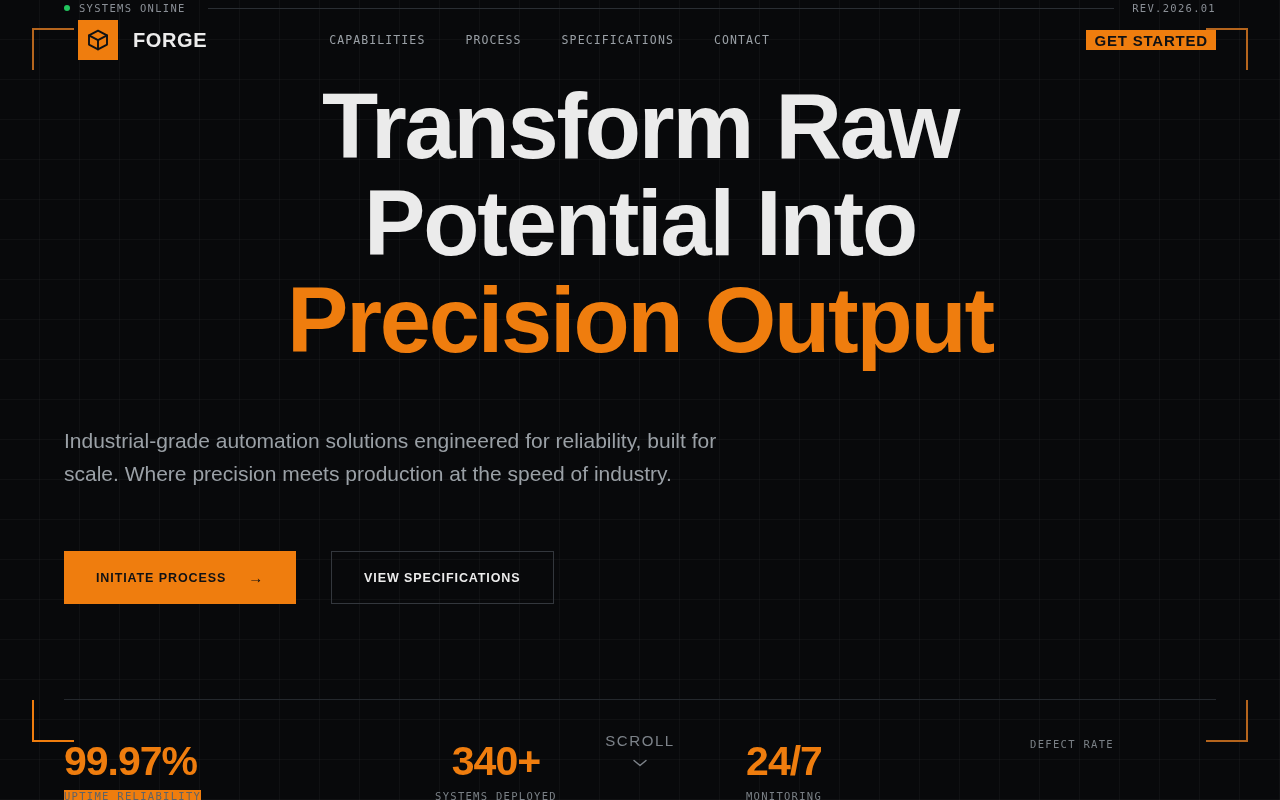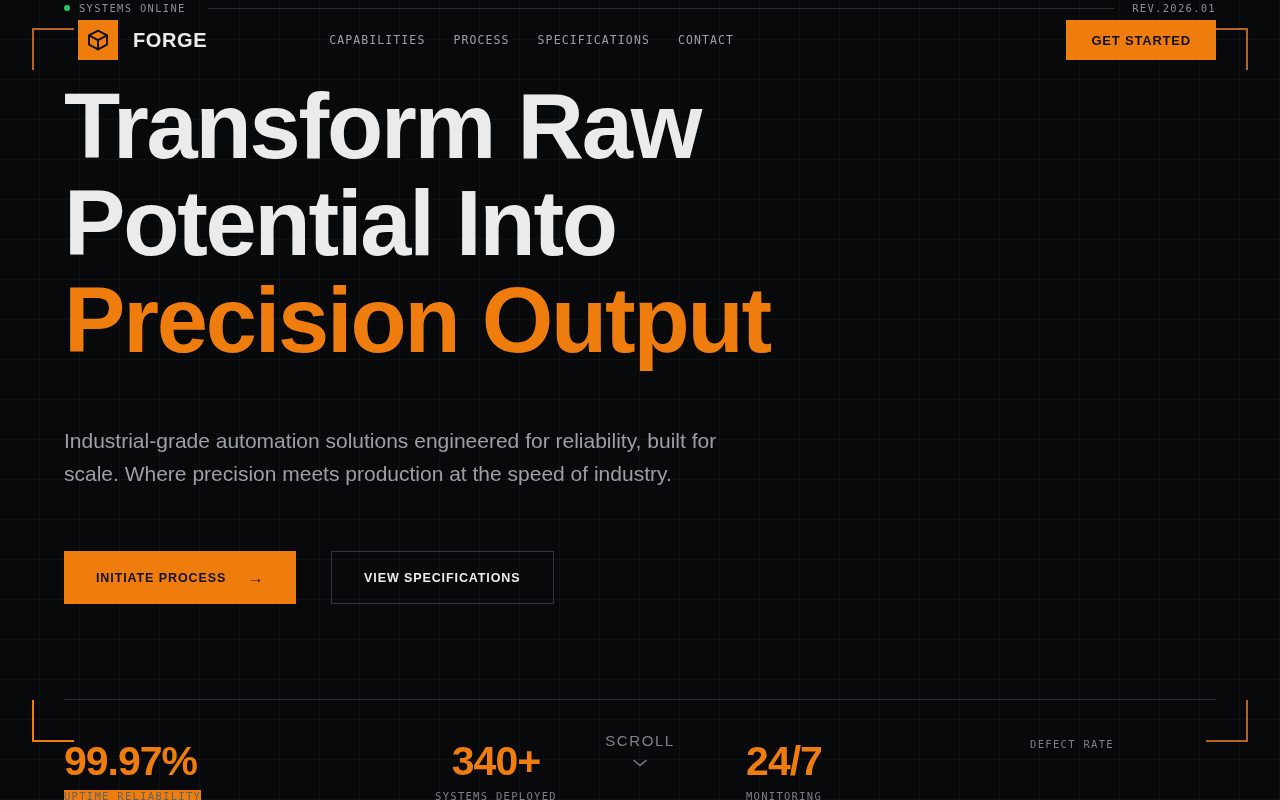--- a/index.html
+++ b/index.html
@@ -102,52 +102,53 @@
   .brand-name {
     font-size: 20px;
     font-weight: 700;
     letter-spacing: 0.6px;
     color: #ececec;
   }
 
   .nav {
     display: flex;
     align-items: center;
-    gap: 28px;
+    gap: 40px;
     margin-left: 122px;
     font-family: "DejaVu Sans Mono", monospace;
     font-size: 11.5px;
     letter-spacing: 1.1px;
     color: #9aa0a6;
   }
   .nav-link { cursor: pointer; white-space: nowrap; }
 
   .cta {
     margin-left: auto;
     background: #ef7d0e;
     color: #101114;
     border: none;
-    height: 40px;
-    padding: 0 25px;
+    height: 20px;
+    padding: 0 8px;
     font-family: "Liberation Sans", sans-serif;
-    font-size: 13px;
+    font-size: 15px;
     font-weight: 700;
     letter-spacing: 0.8px;
     cursor: pointer;
   }
 
   
   .hero { position: absolute; top: 78px; left: 64px; right: 64px; z-index: 4; }
 
   .headline {
     font-size: 92px;
     line-height: 97px;
     font-weight: 700;
     letter-spacing: -2.2px;
     color: #ebebeb;
+    text-align: center;
   }
   .headline .accent { color: #ef7d0e; display: block; }
 
   .subcopy {
     margin-top: 56px;
     max-width: 680px;
     font-size: 21px;
     line-height: 32.5px;
     color: #9aa0a6;
     font-weight: 400;

